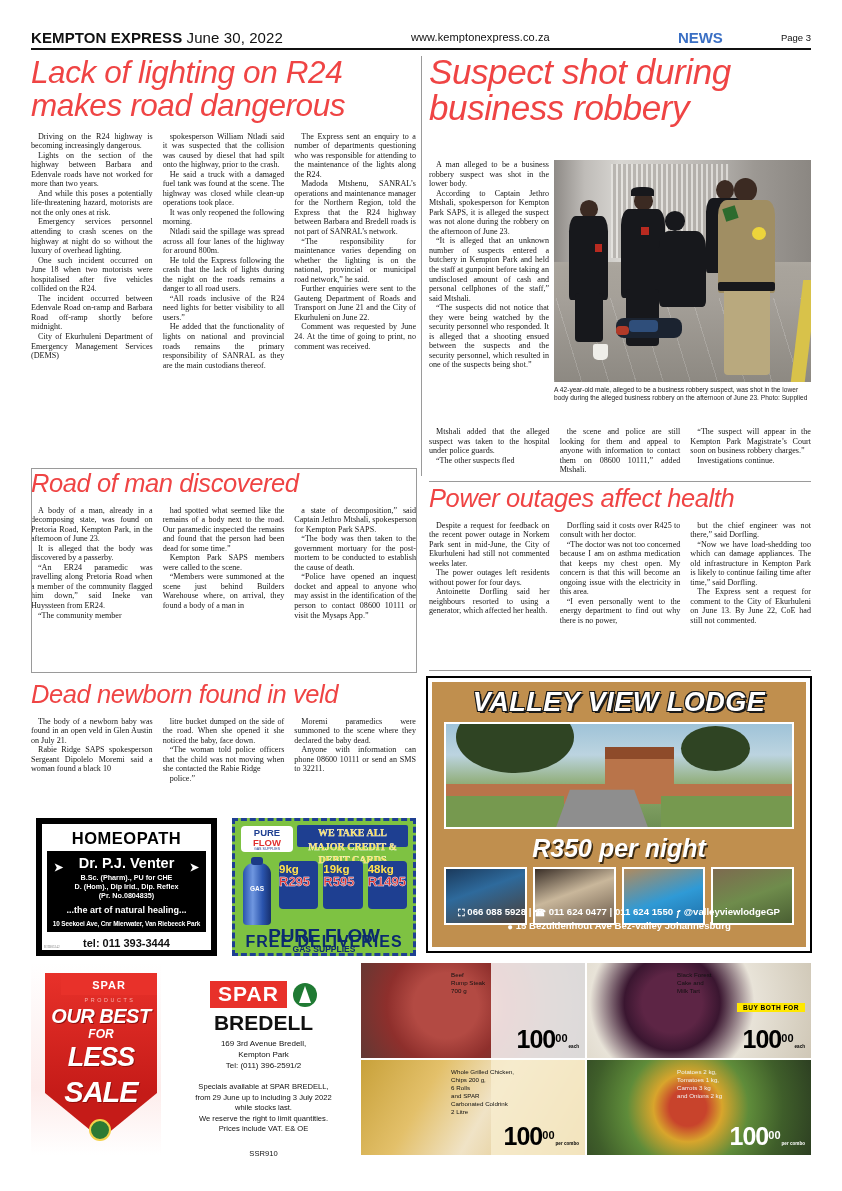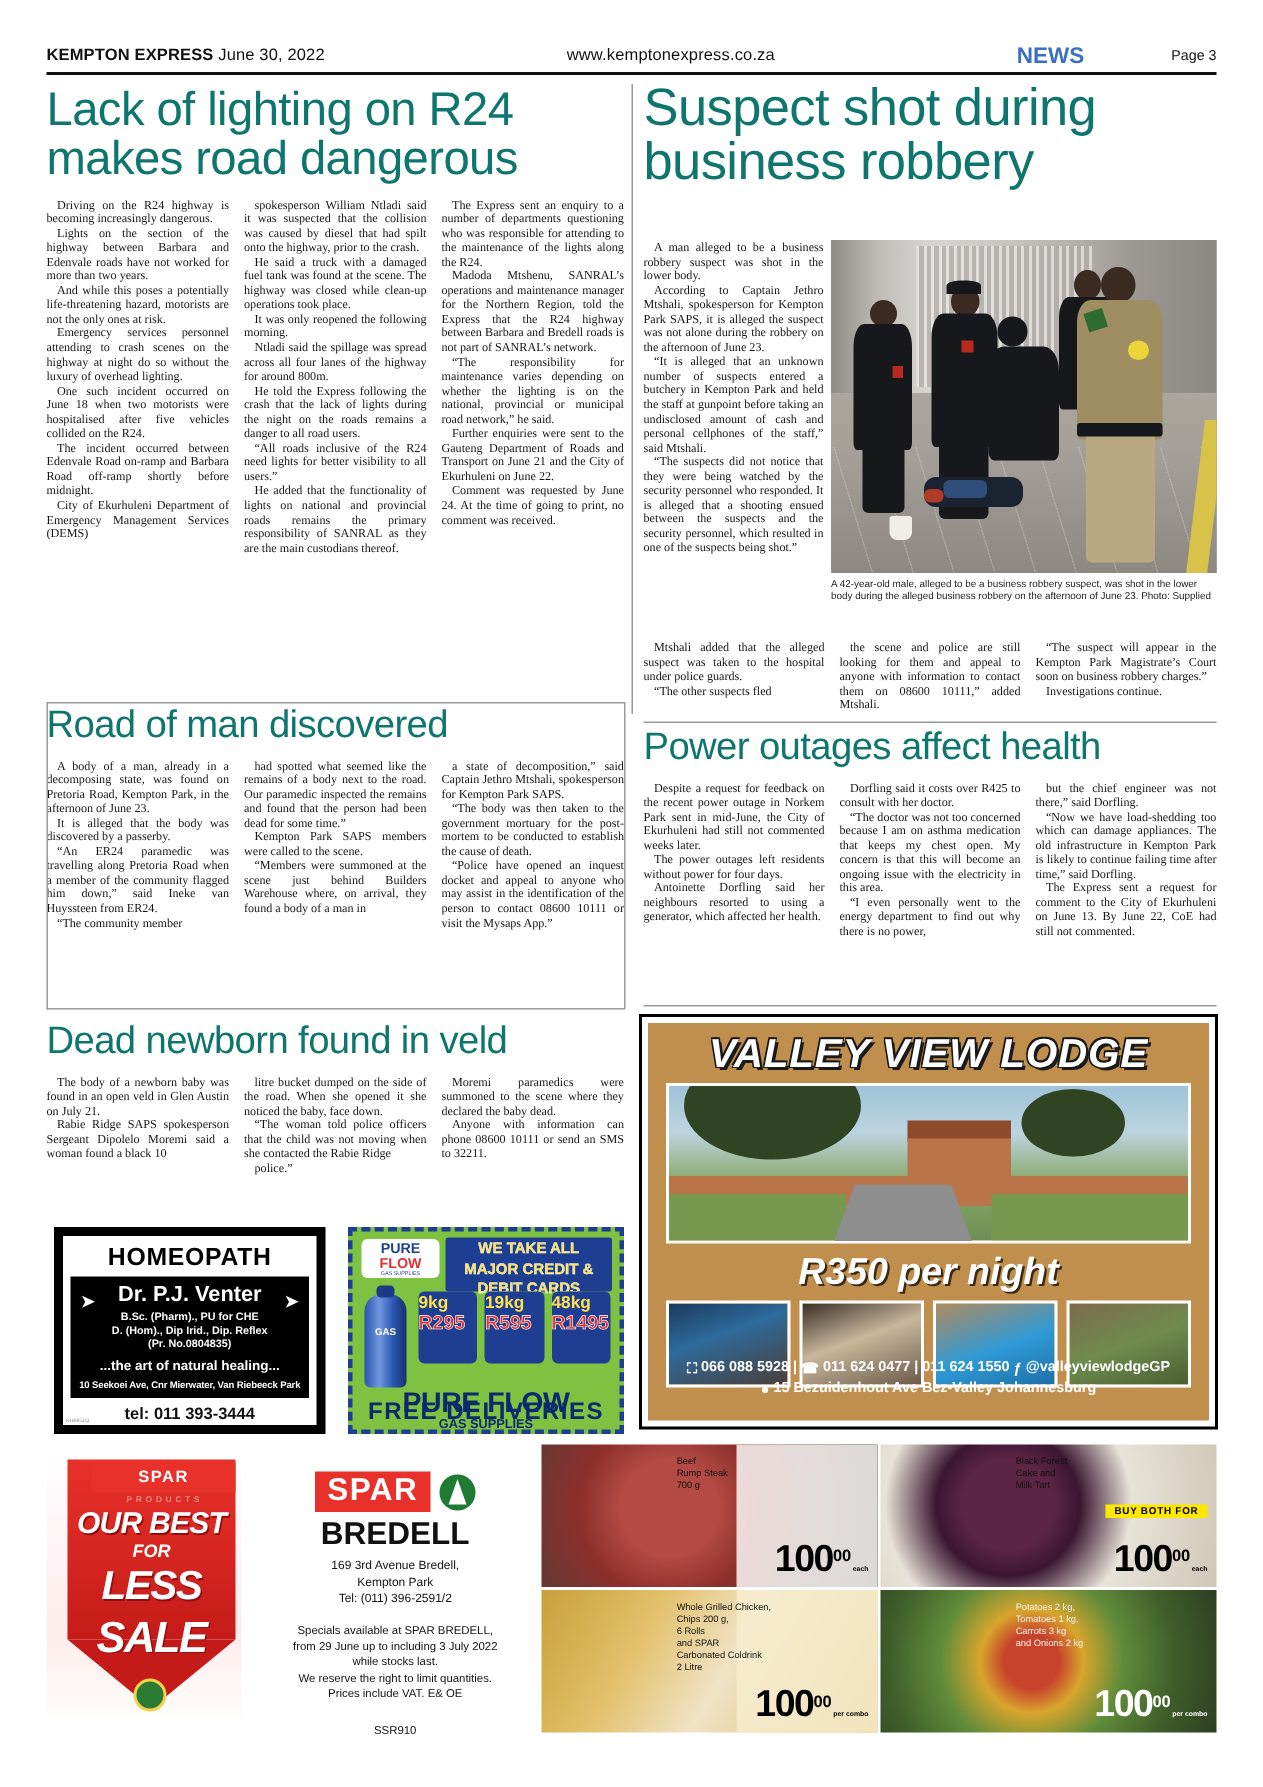--- a/index.html
+++ b/index.html
@@ -14,36 +14,37 @@
     overflow: hidden;
   }
   .page { position:absolute; left:0; top:0; width:842px; height:1191px; background:#fff; }
 
   
   .masthead {
     position:absolute; left:31px; top:26px; width:780px; height:22px;
     display:flex; align-items:center;
     font-family:"Liberation Sans", sans-serif;
   }
-  .mast-left { font-size:11px; letter-spacing:.1px; white-space:nowrap;text-align:center; }
+  .mast-left { font-size:15px; letter-spacing:.1px; white-space:nowrap;text-align:center; }
   .mast-left b { font-weight:700; }
   .mast-mid { flex:1; text-align:center; font-size:11px; letter-spacing:.1px; }
   .mast-news { color:#3a6fc4; font-size:15px; font-weight:700; margin-right:58px; }
   .mast-page { font-size:9.5px; }
   .mast-rule {
     position:absolute; left:31px; top:48px; width:780px; height:2.4px; background:#111;
   }
 
   
   .hl {
     font-family:"Liberation Sans", sans-serif;
     font-weight:400;
-    color:#0f766e;
+    color:#ef4444;
     line-height:1.04;
     letter-spacing:-0.4px;
+    font-style:italic;
   }
   .cols { column-gap:10px; }
   .body-txt {
     font-family:"Liberation Serif", serif;
     font-size:8.1px;
     line-height:9.55px;
     text-align:justify;
     color:#151515;
     -webkit-hyphens:auto; hyphens:auto;
   }
@@ -190,22 +191,22 @@
     background:#7ec242; border:3px dashed #1e3f91; overflow:hidden;
   }
   .pf-logo {
     position:absolute; left:6px; top:5px; width:52px; height:26px; background:#fff;
     border-radius:4px; text-align:center; font-family:"Liberation Sans", sans-serif;
   }
   .pf-logo .a { color:#1e3f91; font-weight:700; font-size:9.5px; line-height:10px; margin-top:2px; }
   .pf-logo .b { color:#e03030; font-weight:700; font-size:9.5px; line-height:9px; }
   .pf-logo .c { color:#1e3f91; font-size:3.6px; }
   .pf-banner {
-    position:absolute; left:62px; top:4px; right:5px; height:36px; background:#1e3f91;
-    color:#ffe14d; font-family:Liberation Sans, sans-serif; font-weight:700;
+    position:absolute; left:62px; top:4px; right:5px; height:22px; background:#1e3f91;
+    color:#ffe14d; font-family:Liberation Serif, serif; font-weight:700;
     font-size:10px; line-height:13.5px; text-align:center; padding-top:1px;
     border-radius:2px; -webkit-text-stroke:0.25px #fff;
   }
   .pf-cyl { position:absolute; left:8px; top:42px; width:28px; height:62px;
     background:linear-gradient(90deg,#2a54ad,#6f97e0 35%,#2a54ad 70%,#17306e);
     border-radius:11px 11px 4px 4px; }
   .pf-cyl .cap { position:absolute; left:8px; top:-6px; width:12px; height:8px; background:#1b3a86; border-radius:3px;}
   .pf-cyl .lbl { position:absolute; left:0; right:0; top:22px; text-align:center; color:#fff;
     font-family:"Liberation Sans", sans-serif; font-weight:700; font-size:6.5px;}
   .pf-prices { position:absolute; left:44px; right:6px; top:40px; display:flex; gap:5px; }

